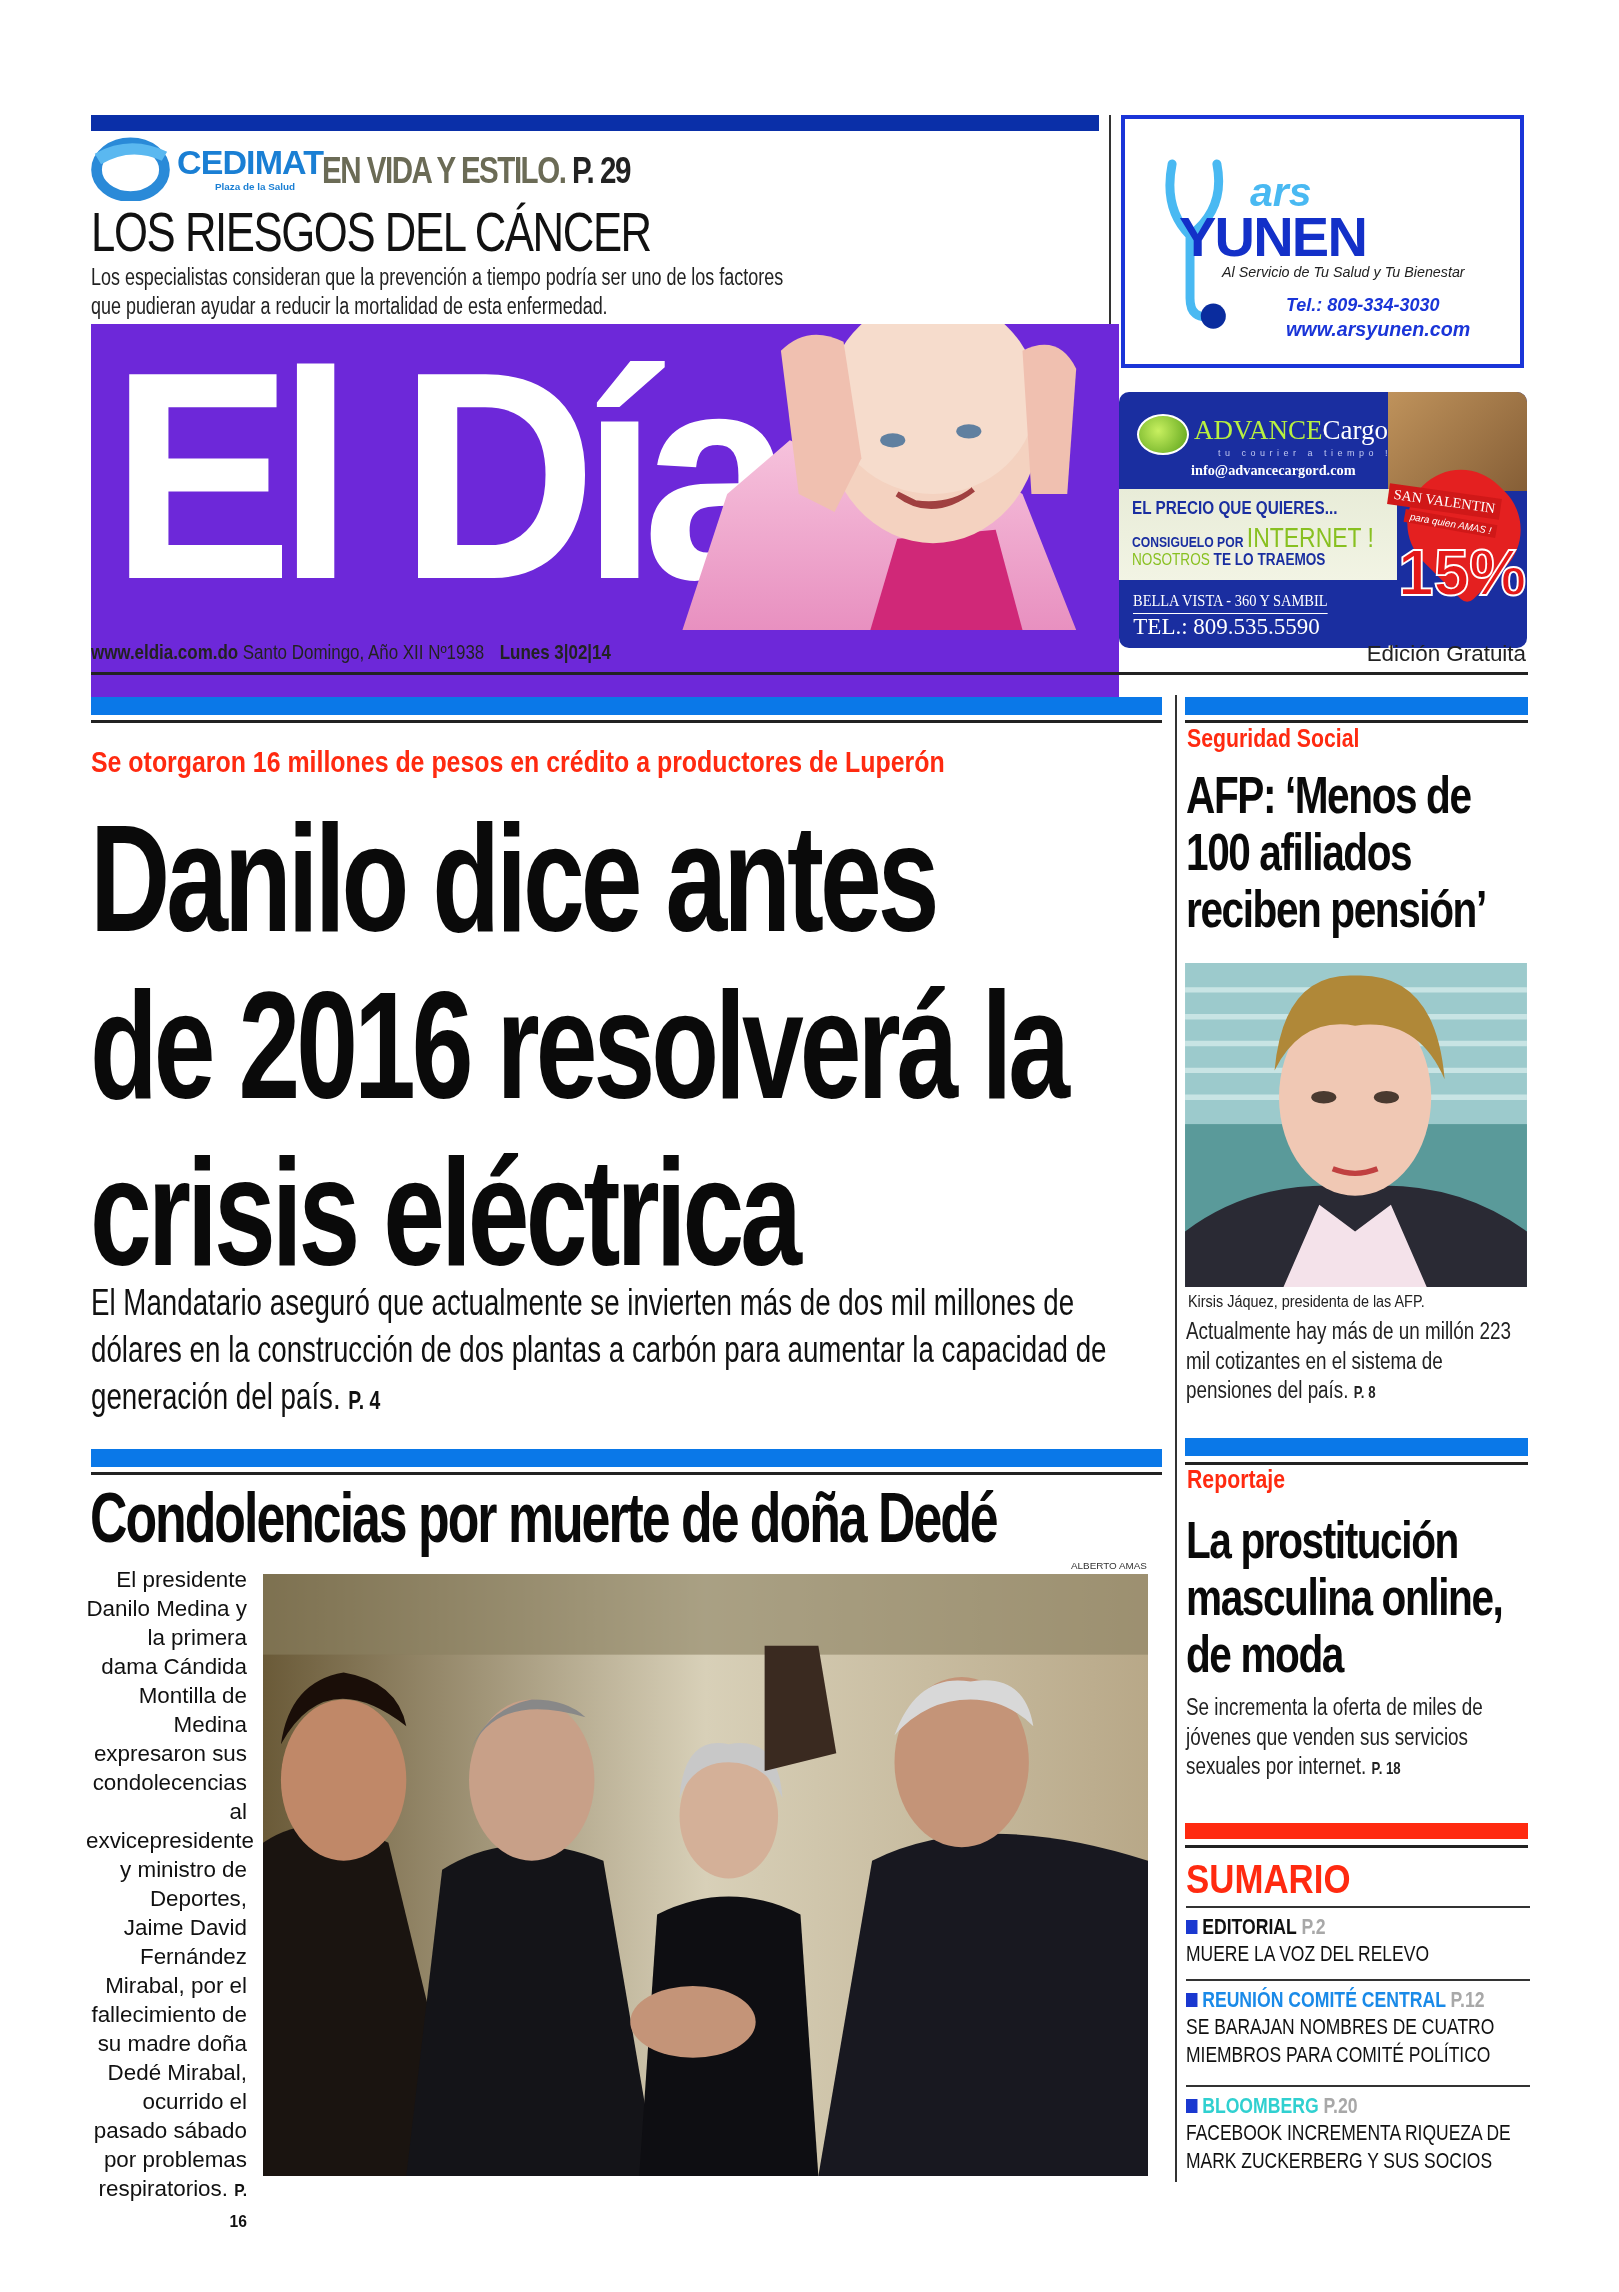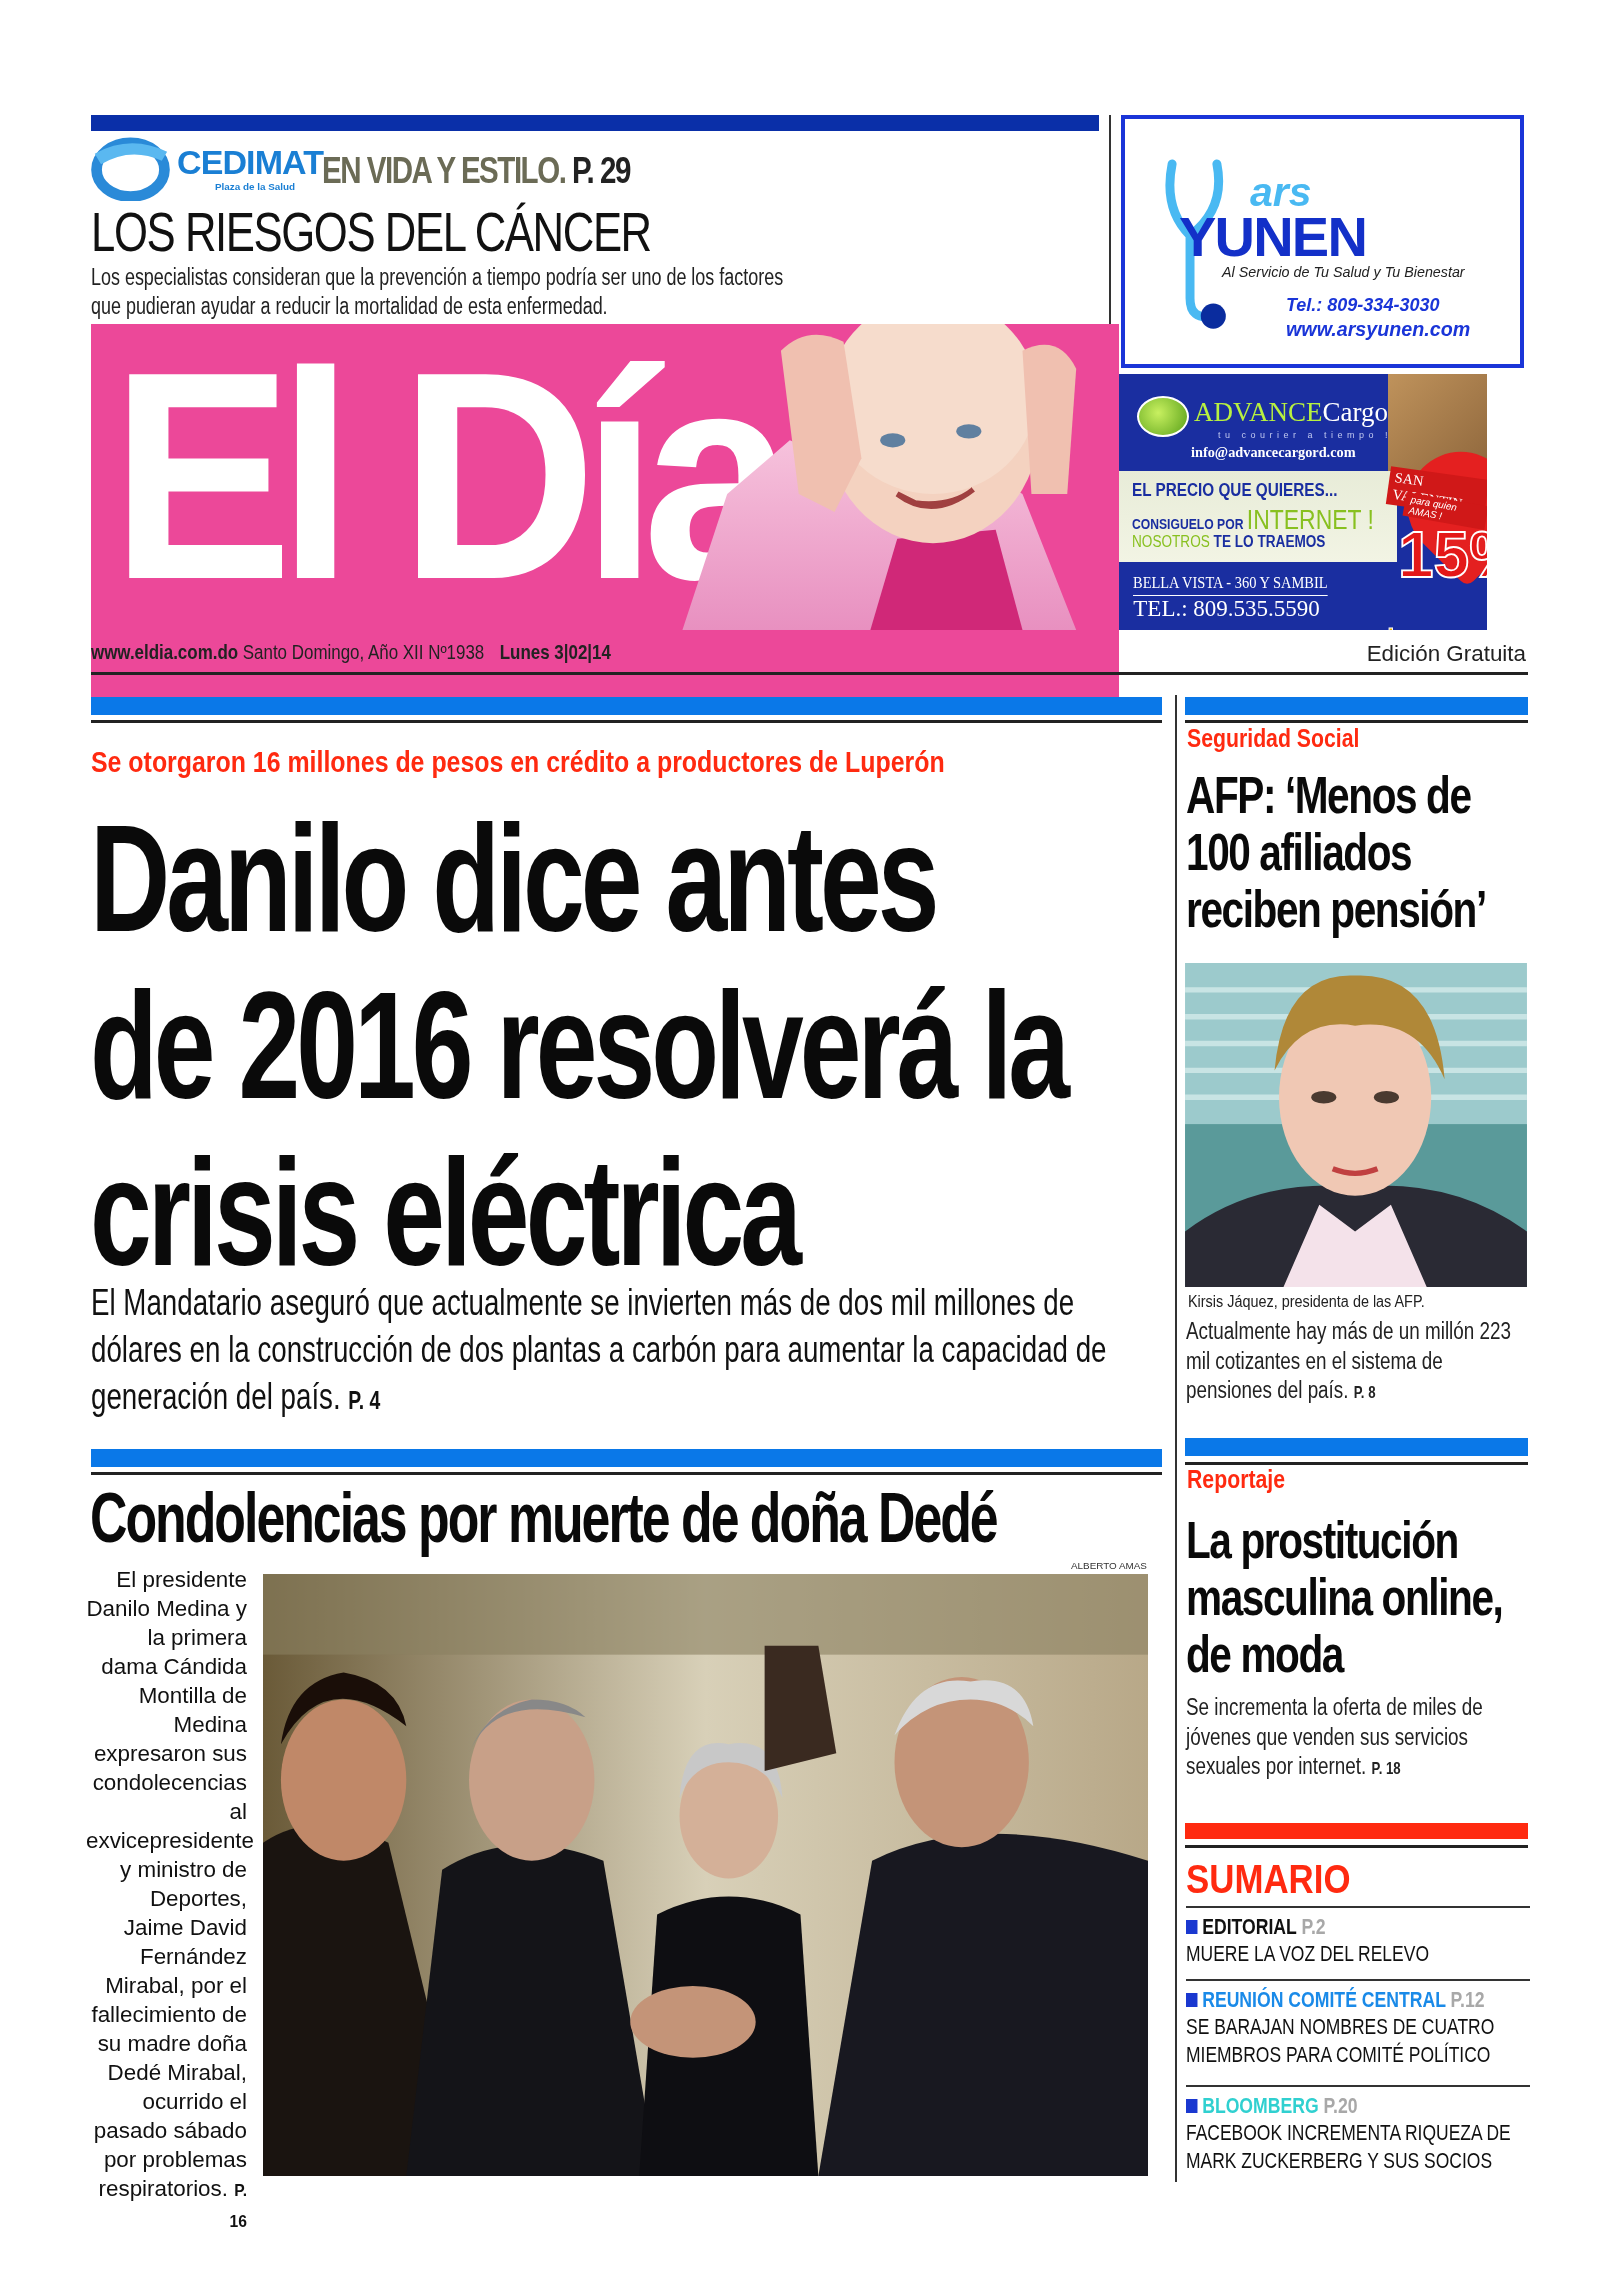--- a/index.html
+++ b/index.html
@@ -16,33 +16,33 @@
     
     .cedimat-logo { left: 90px; top: 134px; width: 81px; height: 67px; }
     .cedimat-name { left: 177px; top: 143px; font-family: "Liberation Sans", sans-serif; font-weight: 700; font-size: 34px; color: #1a7fd4; letter-spacing: -0.9px; }
     .cedimat-sub { left: 215px; top: 181px; font-size: 9.9px; font-weight: 700; color: #1a7fd4; }
     .teaser-section { left: 322px; top: 150px; font-weight: 700; font-size: 36px; color: #6b6b56; letter-spacing: -1.8px; transform: scaleX(0.82); transform-origin: left top; white-space: nowrap; }
     .teaser-section .pg { color: #222; }
     .teaser-title { left: 91px; top: 199px; font-size: 56px; font-weight: 400; color: #111; letter-spacing: -1.8px; transform: scaleX(0.78); transform-origin: left top; white-space: nowrap; }
     .teaser-body { left: 91px; top: 263px; width: 896px; font-size: 23px; line-height: 29px; color: #222; transform: scaleX(0.78); transform-origin: left top; }
 
     
-    .masthead { left: 91px; top: 324px; width: 1028px; height: 384px; background: #ec4899; overflow: hidden; }
+    .masthead { left: 91px; top: 324px; width: 1028px; height: 384px; background: #6d28d9; overflow: hidden; }
     .masthead-logo { left: 19.7px; top: 0px; font-family: "Liberation Sans", sans-serif; font-weight: 700; font-size: 296px; line-height: 304px; color: #fff; letter-spacing: -16px; transform: scaleX(0.92); transform-origin: left top; }
     .photo-girl { left: 484px; top: -9px; width: 546px; height: 315px; }
 
     
     .ad-yunen { left: 1121px; top: 115px; width: 403px; height: 253px; border: 4.5px solid #1a35d8; background: #fff; }
     .yunen-ars { left: 125px; top: 50px; font-size: 41px; font-weight: 700; color: #49b9f2; font-style: italic; }
     .yunen-name { left: 54px; top: 85px; font-size: 56px; font-weight: 700; color: #1330c8; letter-spacing: -1.8px; }
     .yunen-tag { left: 97px; top: 145px; font-size: 14.3px; font-style: italic; color: #222; }
     .yunen-tel { left: 161px; top: 176px; font-size: 18px; font-weight: 700; font-style: italic; color: #1a35d8; }
     .yunen-web { left: 161px; top: 199px; font-size: 19.7px; font-weight: 700; font-style: italic; color: #1a35d8; }
 
-    .ad-cargo { left: 1119px; top: 374px; width: 368px; height: 256px; background: #1a2ea0; overflow: hidden; }
+    .ad-cargo { left: 1119px; top: 392px; width: 408px; height: 256px; background: #1a2ea0; overflow: hidden; border-radius: 10px; }
     .cargo-logo-circ { left: 18px; top: 21.5px; width: 52px; height: 41px; border-radius: 50%; background: radial-gradient(circle at 40% 40%, #c8f060, #58a018); border: 2.7px solid #fff; }
     .cargo-brand { left: 75px; top: 23px; font-family: "Liberation Serif", serif; font-size: 27px; color: #fff; }
     .cargo-brand b { color: #b8f040; font-weight: 400; }
     .cargo-slogan { left: 99px; top: 56px; font-size: 9px; color: #c0c8f0; letter-spacing: 4.5px; }
     .cargo-mail { left: 72px; top: 70px; font-family: "Liberation Serif", serif; font-weight: 700; font-size: 14.3px; color: #fff; }
     .cargo-mid { left: 0; top: 97px; width: 278px; height: 91px; background: linear-gradient(#e8ecd8, #f2f4e4); }
     .cargo-l1 { left: 12.5px; top: 106px; font-size: 18px; font-weight: 700; color: #1a2ea0; transform: scaleX(0.85); transform-origin: left top; white-space: nowrap; }
     .cargo-l2 { left: 12.5px; top: 131px; font-size: 14.3px; font-weight: 700; color: #1a2ea0; transform: scaleX(0.85); transform-origin: left top; white-space: nowrap; }
     .cargo-l2 .g { color: #88c020; font-size: 27px; font-weight: 400; }
     .cargo-l3 { left: 12.5px; top: 159px; font-size: 16px; font-weight: 700; color: #1a2ea0; transform: scaleX(0.85); transform-origin: left top; white-space: nowrap; }

